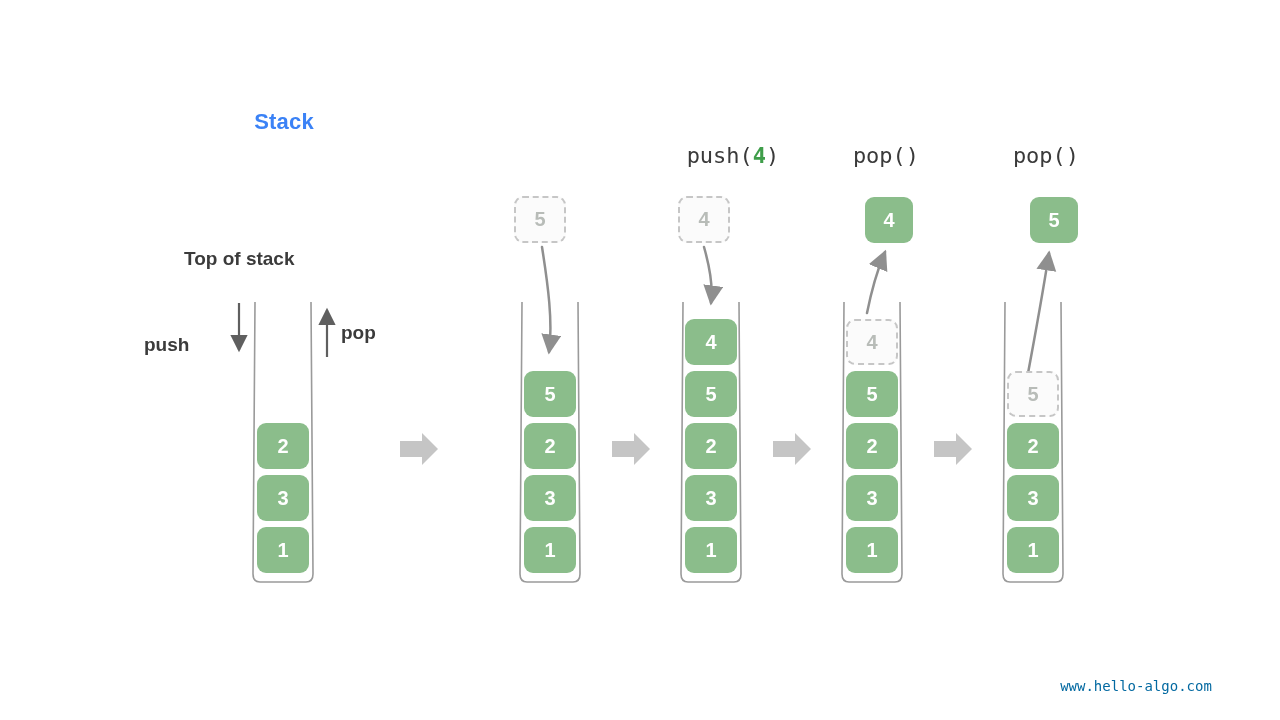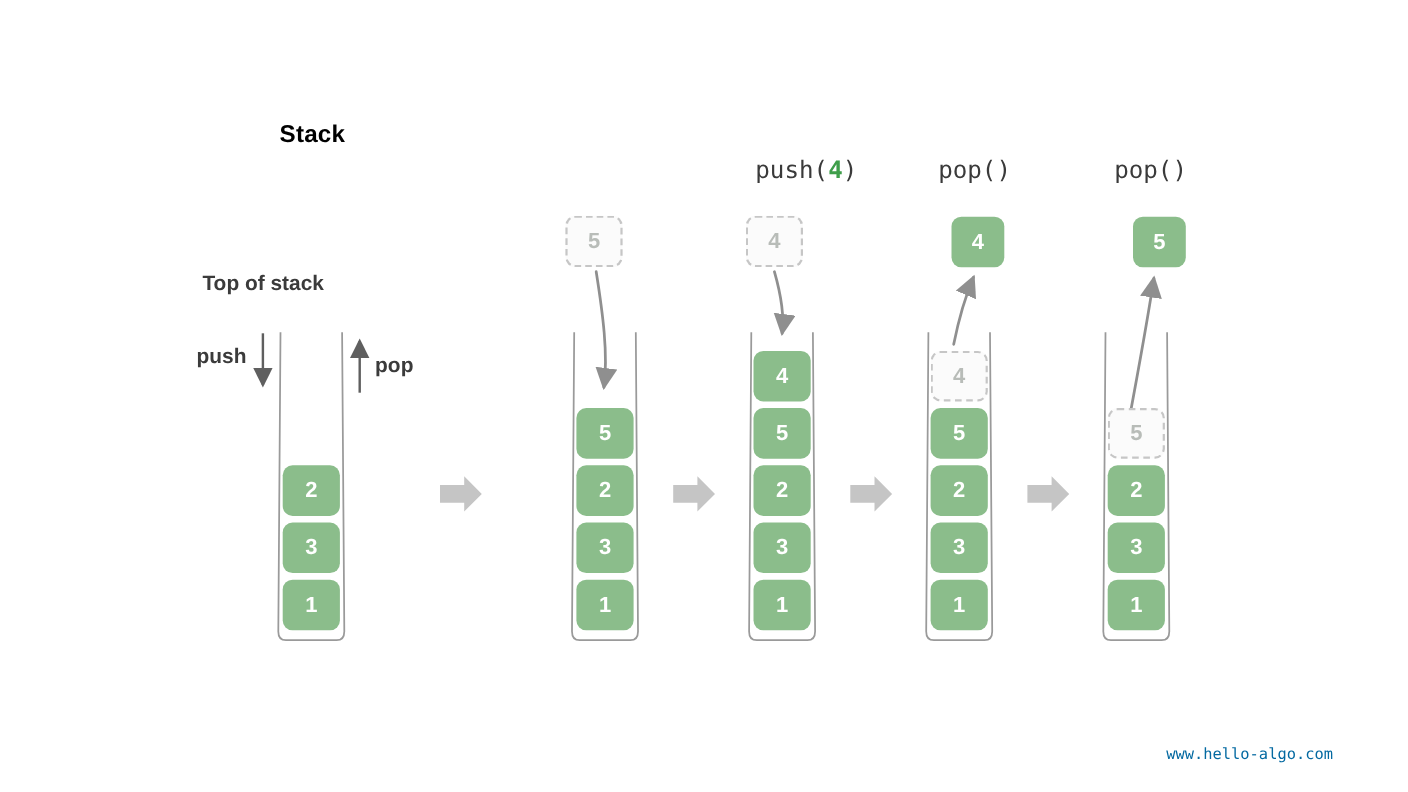--- a/index.html
+++ b/index.html
@@ -2,21 +2,21 @@
 <html><head>
 <meta charset="utf-8">
 <style>
   html,body{margin:0;padding:0;background:#fff;}
   .canvas{
     position:relative;width:1280px;height:720px;background:#ffffff;
     font-family:"Liberation Sans",sans-serif;overflow:hidden;
   }
   .abs{position:absolute;}
   .title{
-    width:140px;text-align:center;font-size:22px;font-weight:bold;color:#000000;
+    width:140px;text-align:center;font-size:22px;font-weight:bold;color:#3b82f6;
     letter-spacing:.2px;
   }
   .caption{
     width:200px;text-align:left;font-size:19px;font-weight:bold;color:#3b3b3b;
   }
   .sidelabel{
     width:80px;font-size:19px;font-weight:bold;color:#3b3b3b;
   }
   .op{
     width:160px;text-align:center;
@@ -74,21 +74,21 @@
     <g fill="#c5c5c5">
       <polygon points="0,8 22,8 22,0 38,16 22,32 22,24 0,24" transform="translate(400,433)"></polygon>
       <polygon points="0,8 22,8 22,0 38,16 22,32 22,24 0,24" transform="translate(612,433)"></polygon>
       <polygon points="0,8 22,8 22,0 38,16 22,32 22,24 0,24" transform="translate(773,433)"></polygon>
       <polygon points="0,8 22,8 22,0 38,16 22,32 22,24 0,24" transform="translate(934,433)"></polygon>
     </g>
   </svg>
 
   <div class="abs title" style="left:214px;top:109px">Stack</div>
   <div class="abs caption" style="left:184px;top:248px">Top of stack</div>
-  <div class="abs sidelabel" style="left:144px;top:314px;text-align:right">push</div>
+  <div class="abs sidelabel" style="left:144px;top:334px;text-align:left">push</div>
   <div class="abs sidelabel" style="left:341px;top:322px;text-align:left">pop</div>
 
   <div class="abs op" style="left:653px;top:143px"><span>push(</span><span class="arg">4</span><span>)</span></div>
   <div class="abs op" style="left:806px;top:143px">pop()</div>
   <div class="abs op" style="left:966px;top:143px">pop()</div>
 
   <div class="abs cell ghost pending" style="left:514px;top:196px">5</div>
   <div class="abs cell ghost pending" style="left:678px;top:196px">4</div>
 
   <div class="abs cell popped" style="left:865px;top:197px">4</div>

